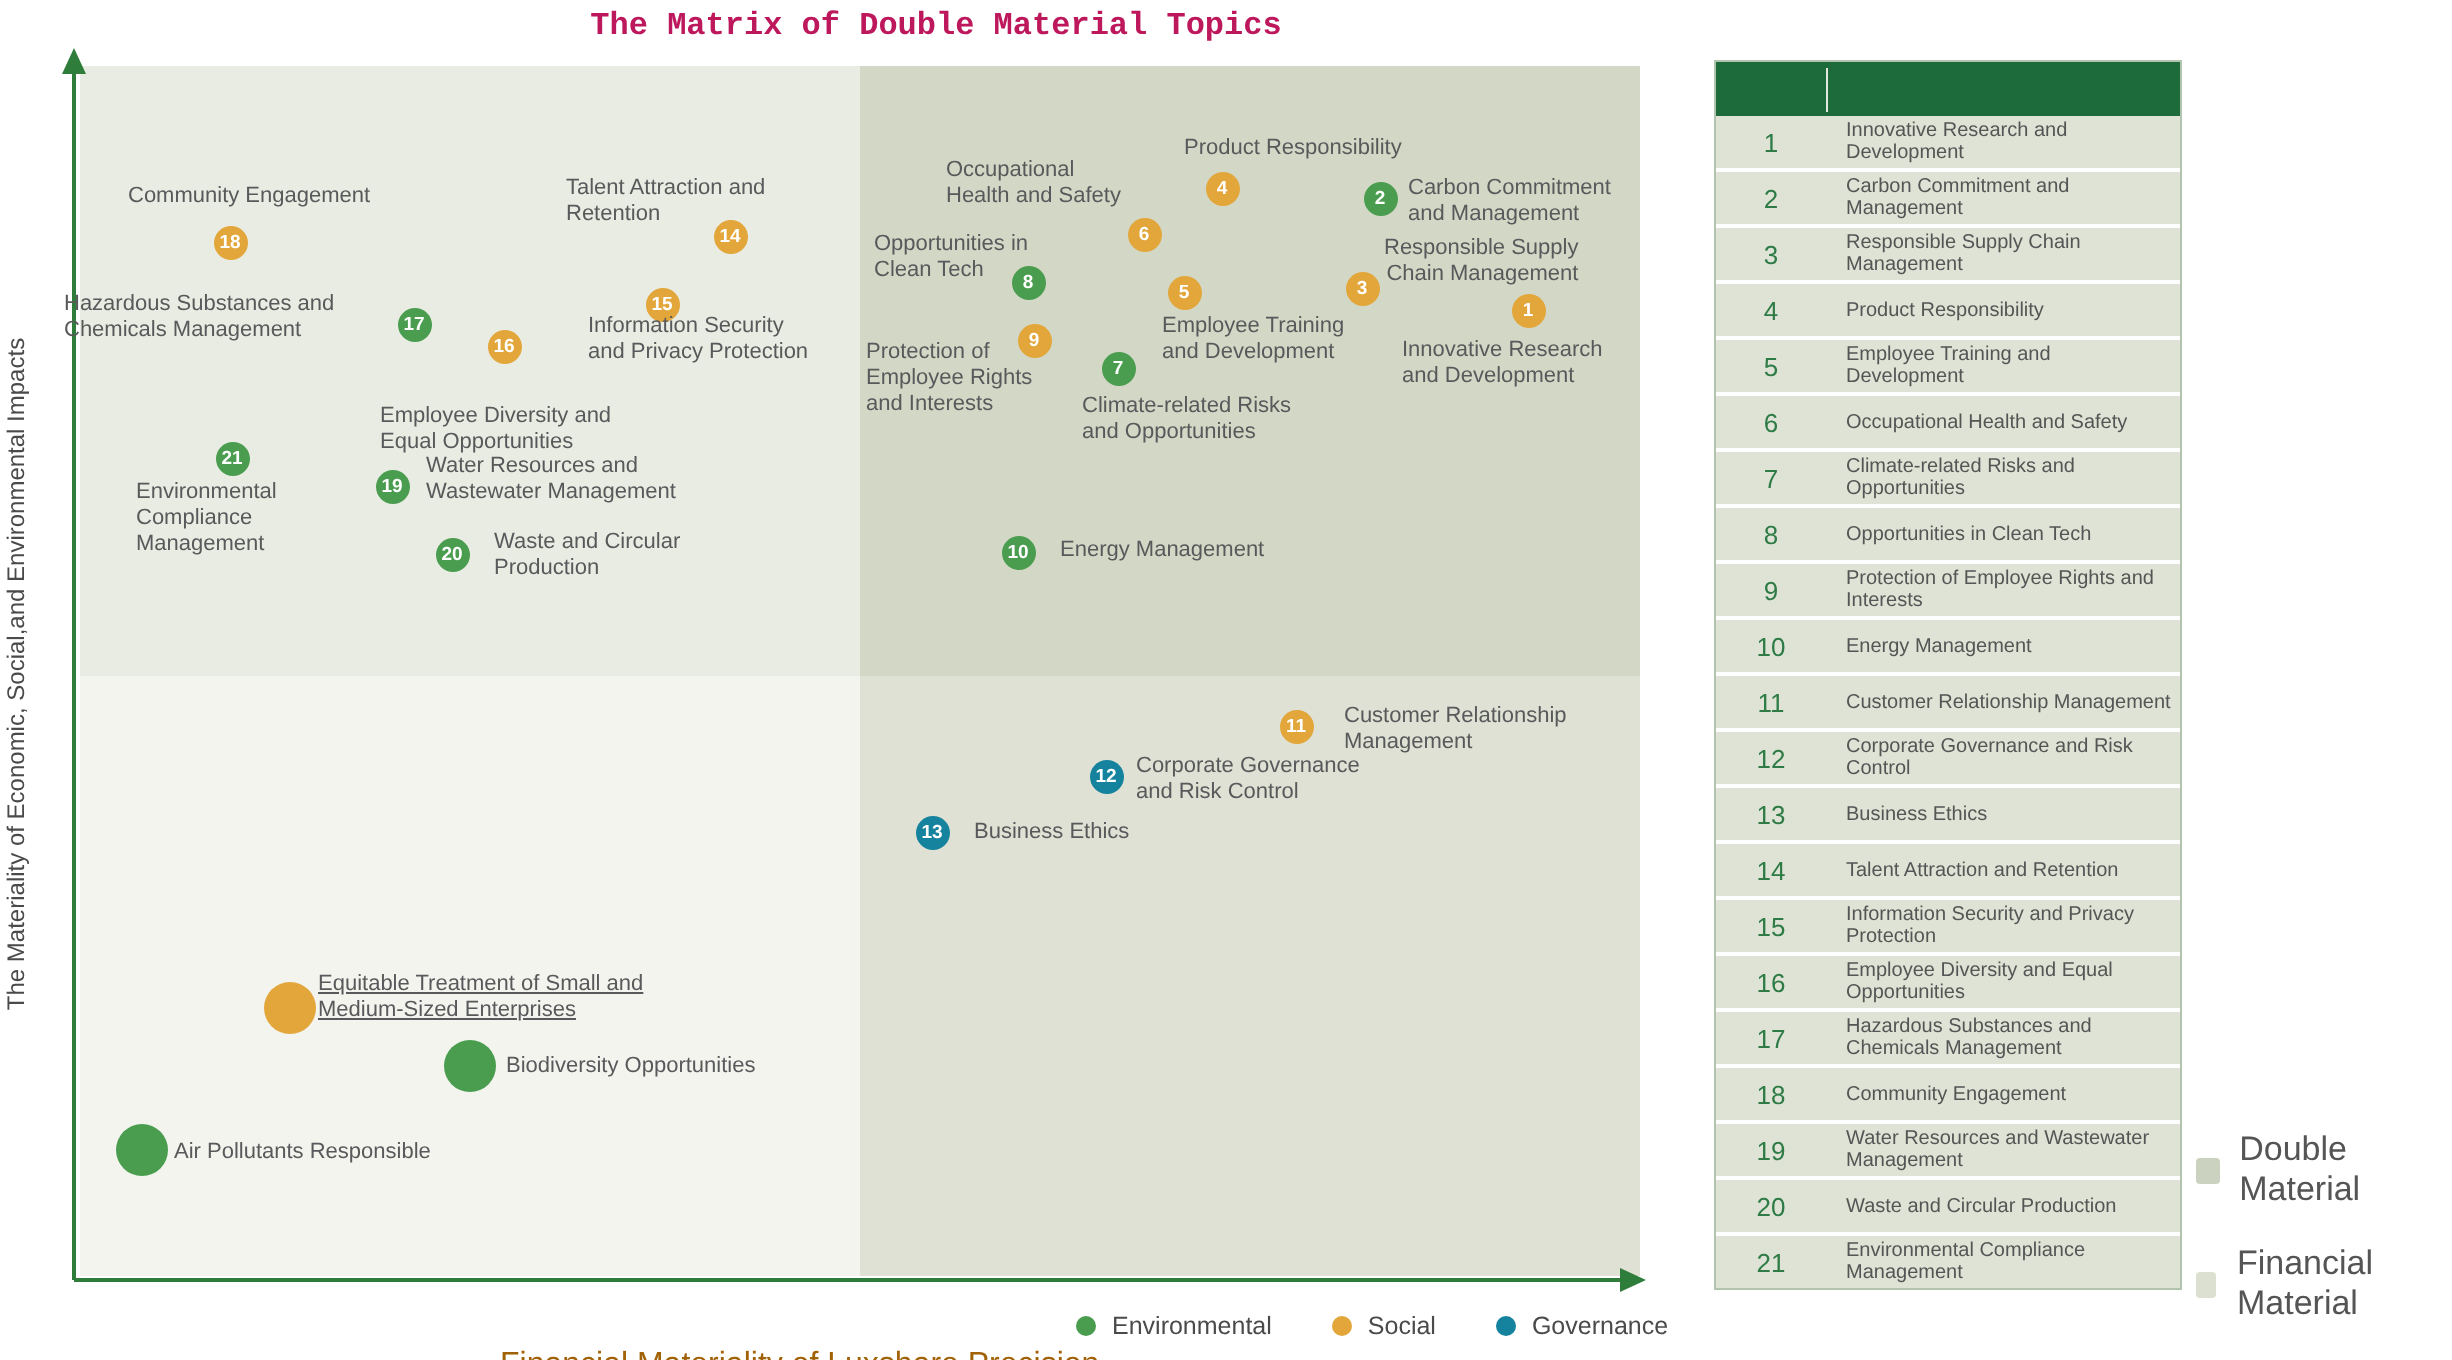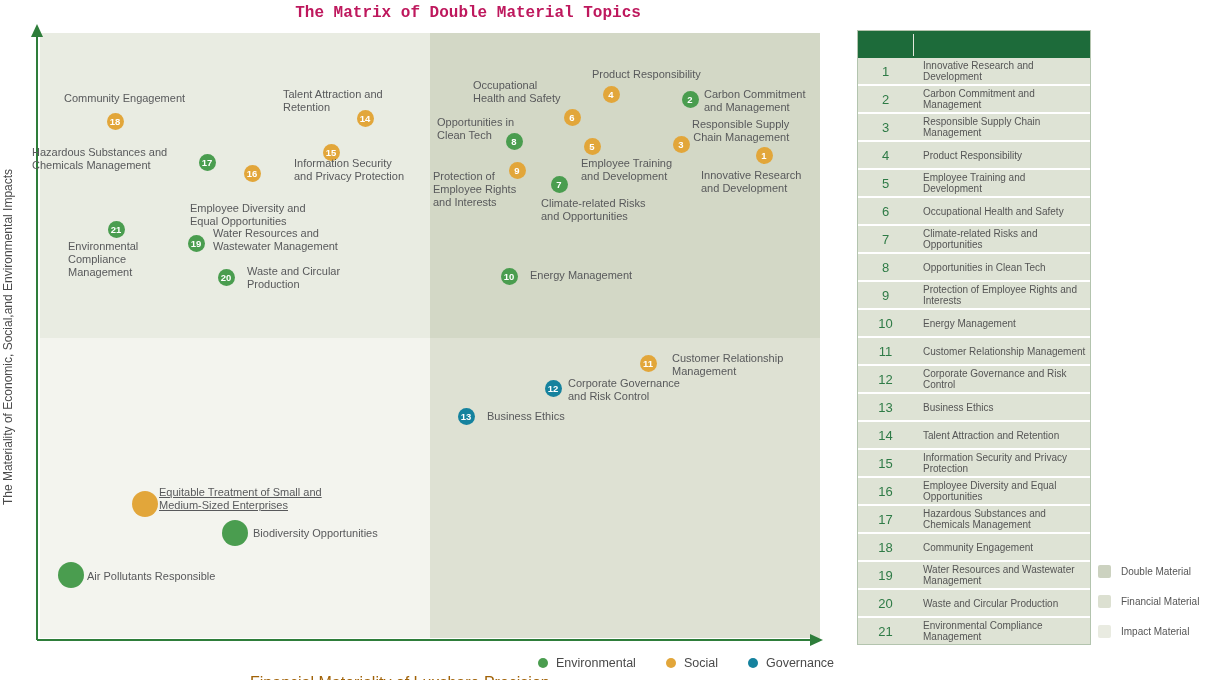--- a/index.html
+++ b/index.html
@@ -27,21 +27,21 @@
   .thead .divider{position:absolute;left:55px;top:3px;width:1px;height:22px;background:#e3e8dc;}
   .trow{display:flex;height:26px;margin-top:2px;background:#dee3d5;}
   .trow:first-of-type{margin-top:0;}
   .tnum{width:55px;flex:0 0 55px;display:flex;align-items:center;justify-content:center;
     font-size:13px;color:#2e7b46;}
   .tname{flex:1;display:flex;align-items:center;padding:1px 4px 1px 10px;
     font-size:10px;line-height:11px;color:#555;}
   .mat-legend{position:absolute;left:1098px;top:565px;display:flex;flex-direction:column;gap:17px;}
   .mat-item{display:flex;align-items:center;gap:10px;}
   .mat-swatch{width:13px;height:13px;border-radius:2px;}
-  .mat-label{font-size:10px;color:#555;}
+  .mat-label{font-size:17px;color:#555;}
 </style>
 </head>
 <body>
 
 <div class="canvas">
 
   <div class="chart-title" style="color: #be185d; font-family: Liberation Mono, monospace;">The Matrix of Double Material Topics</div>
 
   <div class="y-axis-label">The Materiality of Economic, Social,and Environmental Impacts</div>
 

